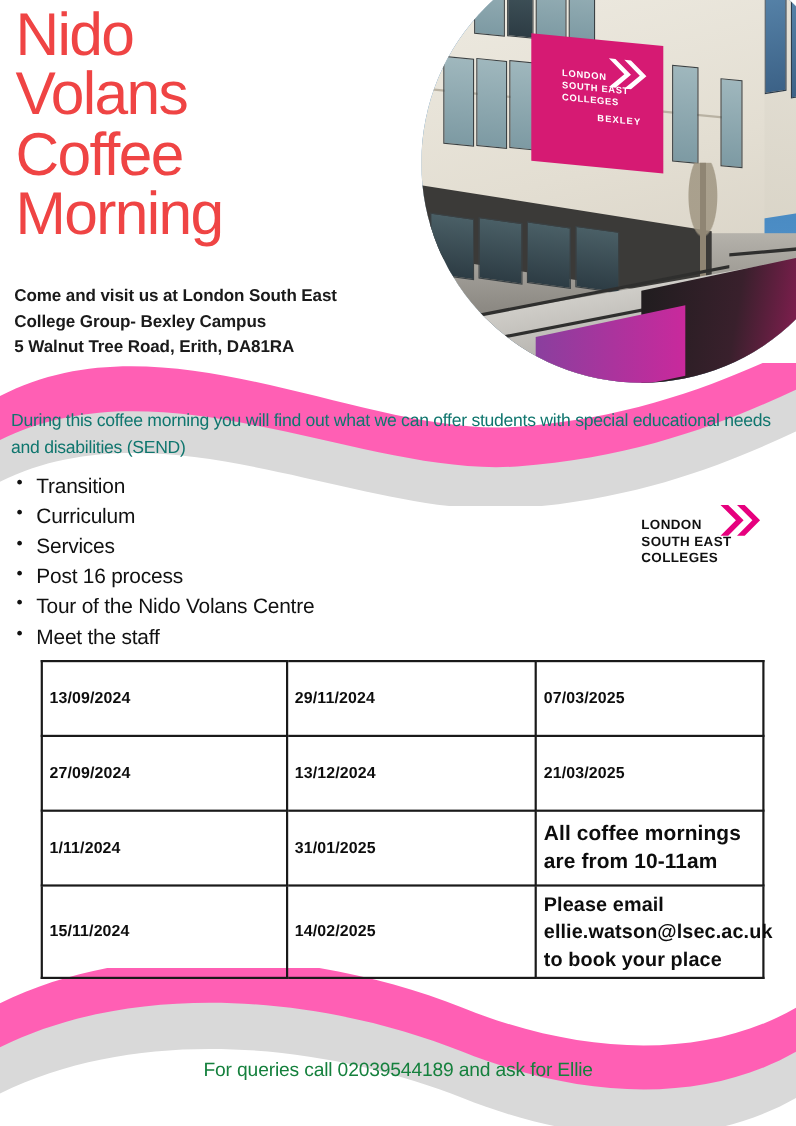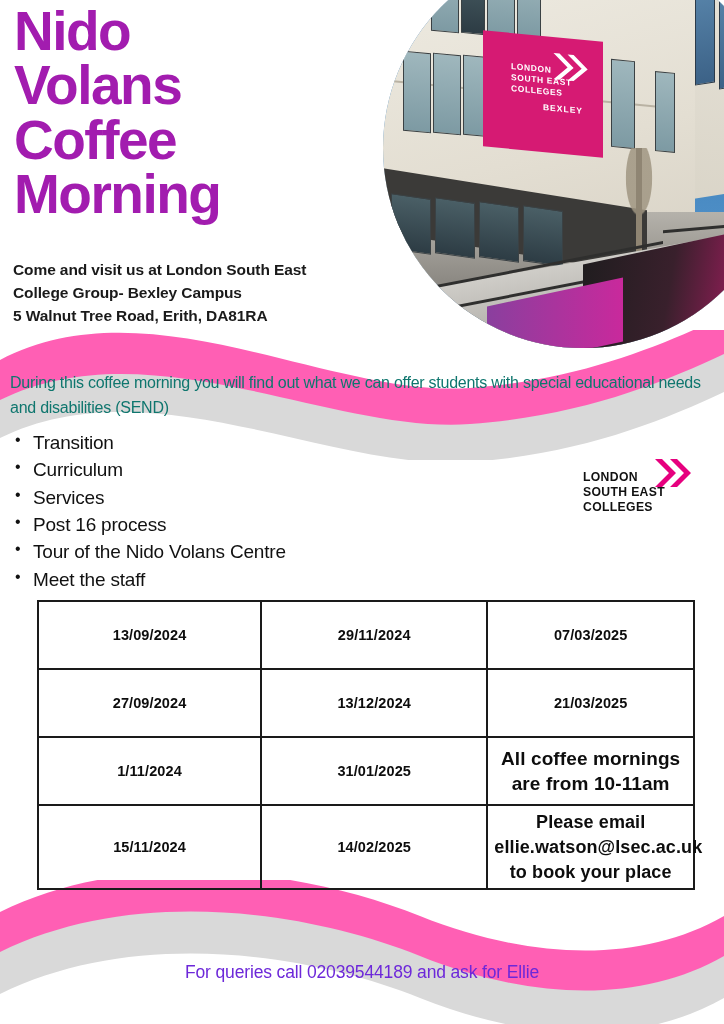--- a/index.html
+++ b/index.html
@@ -169,25 +169,25 @@
       radial-gradient(ellipse at 50% 25%, rgba(160,150,130,.85) 0 28%, transparent 30%);
   }
 
   
   .headline {
     position: absolute;
     left: 14px;
     top: 4px;
     width: 380px;
     z-index: 6;
-    font-weight: 700;
+    font-weight: 400;
     font-size: 55px;
     line-height: 0.99;
     letter-spacing: -1.5px;
-    color: #a21caf;
+    color: #ef4444;
   }
   .address {
     position: absolute;
     left: 13px;
     top: 259px;
     width: 380px;
     z-index: 6;
     font-size: 15.5px;
     line-height: 1.48;
     font-weight: 600;
@@ -280,21 +280,21 @@
     top: 600px;
     width: 658px;
     border-collapse: collapse;
     table-layout: fixed;
     z-index: 5;
     background: transparent;
   }
   .dates-table td {
     border: 2px solid #1a1a1a;
     height: 58px;
-    text-align: center;
+    text-align: left;
     vertical-align: middle;
     font-size: 14.5px;
     font-weight: 700;
     color: #0d0d0d;
     letter-spacing: 0.1px;
     padding: 4px 6px;
   }
   .dates-table td.note {
     font-size: 19px;
     line-height: 1.33;
@@ -310,21 +310,21 @@
   
   .footer {
     position: absolute;
     left: 0;
     top: 962px;
     width: 724px;
     text-align: center;
     z-index: 6;
     font-size: 17.5px;
     font-weight: 500;
-    color: #6d28d9;
+    color: #15803d;
     letter-spacing: -0.15px;
   }
 </style>
 </head>
 <body>
 
 <div class="poster">
 
   <div class="photo-wrap">
     <div class="photo">

